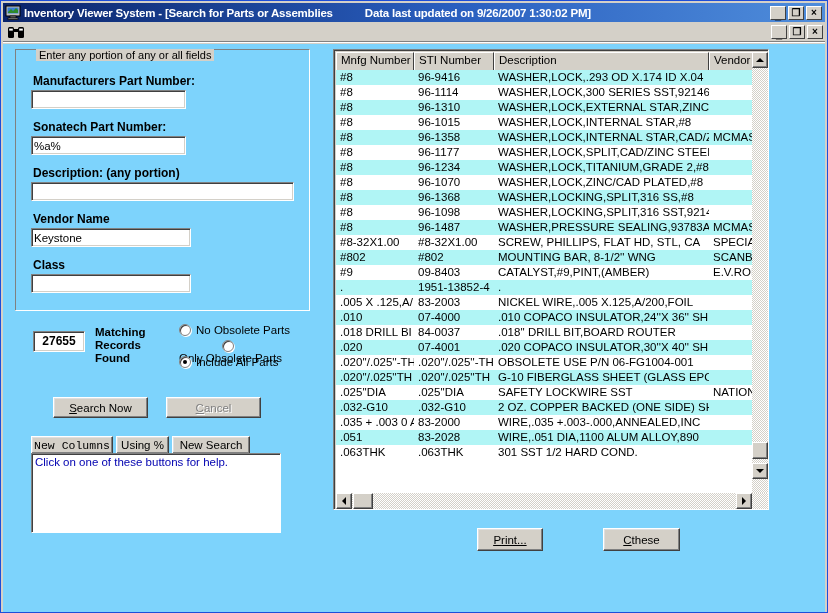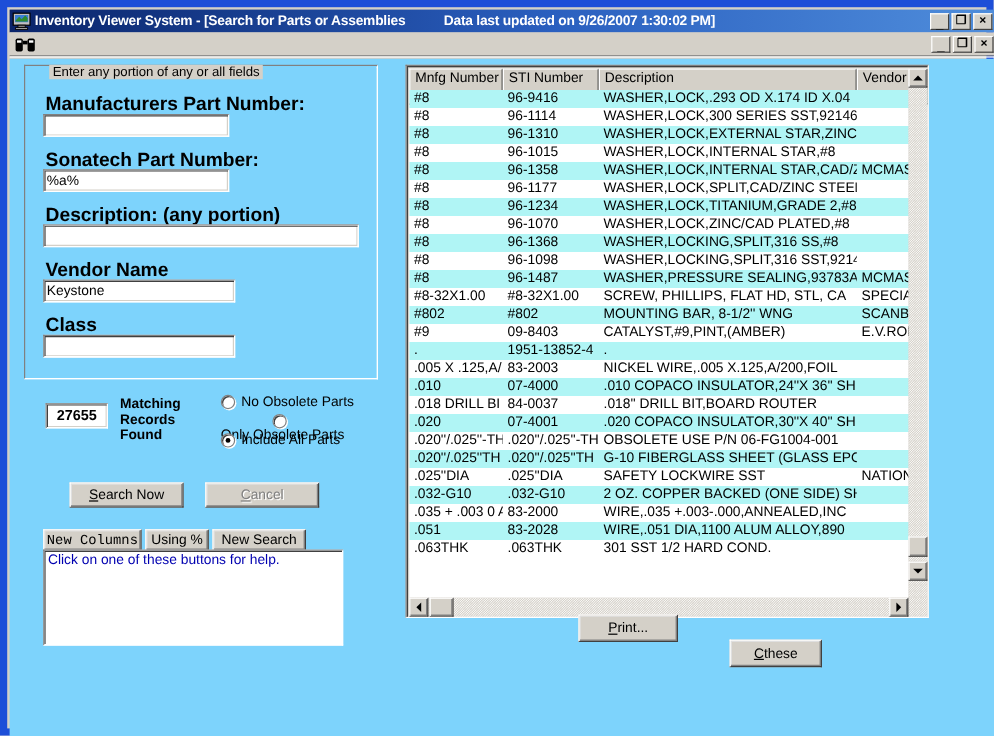--- a/index.html
+++ b/index.html
@@ -17,21 +17,21 @@
   }
 
   
   #app-window {
     position: absolute;
     left: 0; top: 0;
     width: 828px;
     height: 613px;
     background: #d4d0c8;
     box-sizing: border-box;
-    border: 6px solid #1d4ed8;
+    border: 1px solid #1d4ed8;
   }
 
   
   .titlebar {
     position: absolute;
     left: 2px; top: 2px;
     width: 822px;
     height: 19px;
     background: linear-gradient(to right, #0a246a 0%, #2a5fbf 55%, #4f8ddb 100%);
     display: flex;
@@ -149,21 +149,21 @@
     background: #d4d0c8;
     padding: 0 3px;
     font-size: 11px;
     color: #000;
     white-space: nowrap;
   }
 
   .fieldlabel {
     position: absolute;
     font-weight: bold;
-    font-size: 16px;
+    font-size: 12px;
     color: #000;
     white-space: nowrap;
   }
   .txtinput {
     position: absolute;
     background: #ffffff;
     border: 1px solid #808080;
     border-right-color: #ffffff;
     border-bottom-color: #ffffff;
     box-shadow: inset 1px 1px 0 #404040, inset -1px -1px 0 #d4d0c8;
@@ -694,21 +694,21 @@
           </div>
           <div class="sthumb" style="left:17px; top:0; width:20px; height:16px;"></div>
           <div class="sbtn" style="left:400px; top:0;">
             <span class="arrow-rt"></span>
           </div>
         </div>
 
       </div>
     </div>
 
-    <div class="btn" style="left:474px; top:463px; width:83px; height:23px;">
+    <div class="btn" style="left:474px; top:484px; width:66px; height:23px;text-decoration:underline;">
       <span><u>P</u><span>rint...</span></span>
     </div>
     <div class="btn" style="left:600px; top:484px; width:77px; height:23px;">
       <span><u>C</u><span>these</span></span>
     </div>
 
   </div>
 </div>
 
 </body></html>

